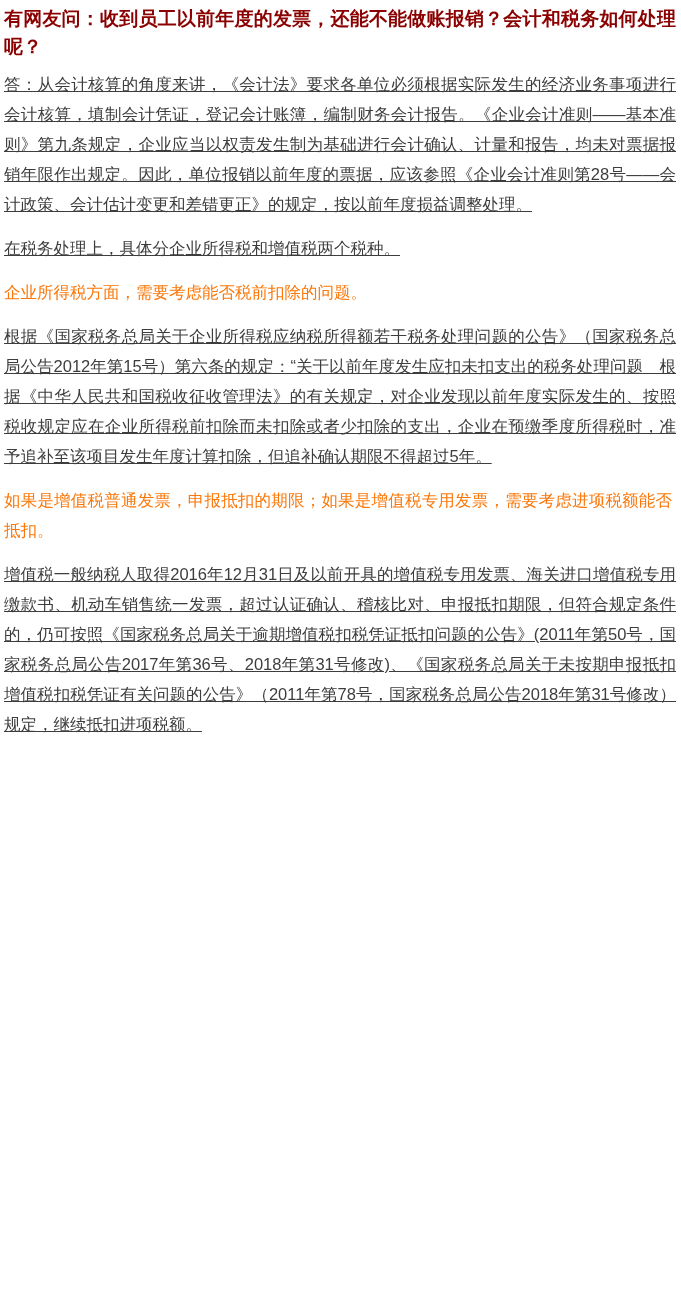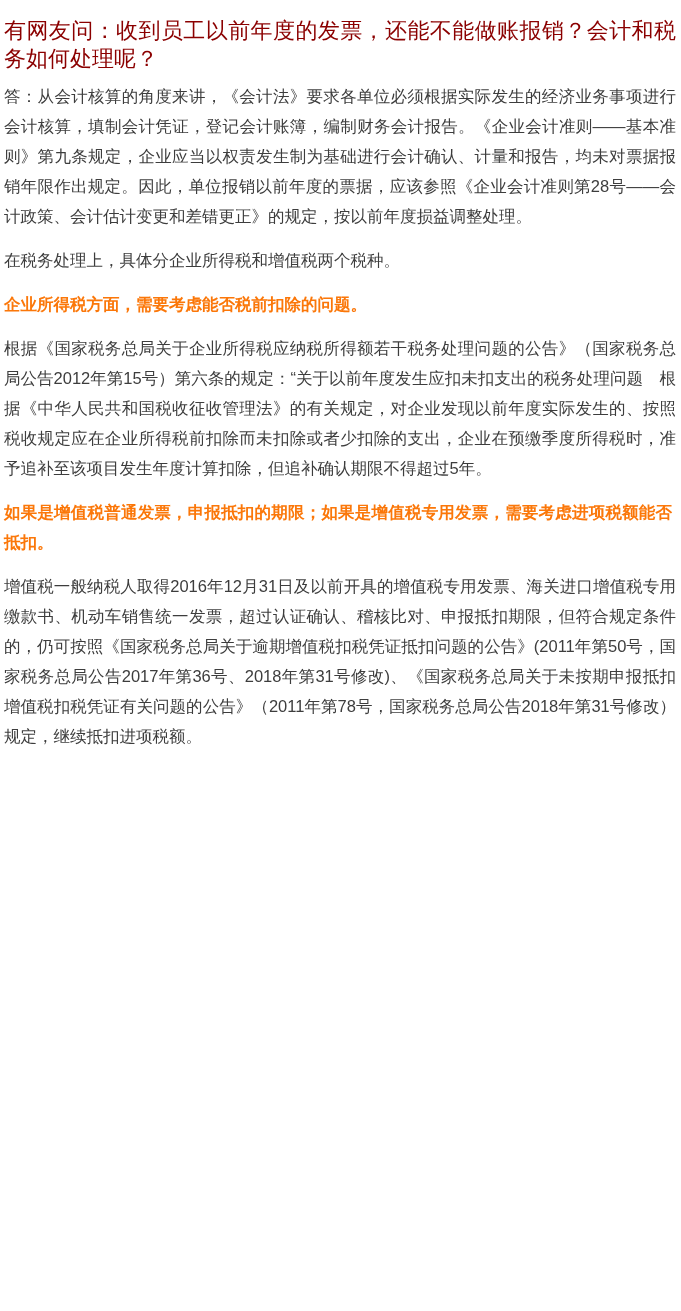--- a/index.html
+++ b/index.html
@@ -18,31 +18,32 @@
     box-sizing:border-box;
     width:681px;height:1311px;
     padding:5px 5px 0 4px;
     color:var(--body-color);
     font-size:16.5px;
     line-height:30px;
     text-align:justify;
   }
   .article-title{
     color:var(--title-color);
-    font-weight:normal;
-    font-size:22px;
+    font-weight:bold;
+    font-size:19px;
     line-height:28px;
-    margin:12px 0 8px 0;
+    margin:0 0 8px 0;
   }
   p.body-para{
     margin:0 0 14px 0;
+    text-decoration:underline;
   }
   p.heading-para{
     color:var(--heading-color);
-    font-weight:bold;
+    font-weight:normal;
     margin:0 4px 14px 0;
   }
   .blank-line{
     height:26px;
   }
 </style>
 </head>
 <body>
 
 <div class="article">

